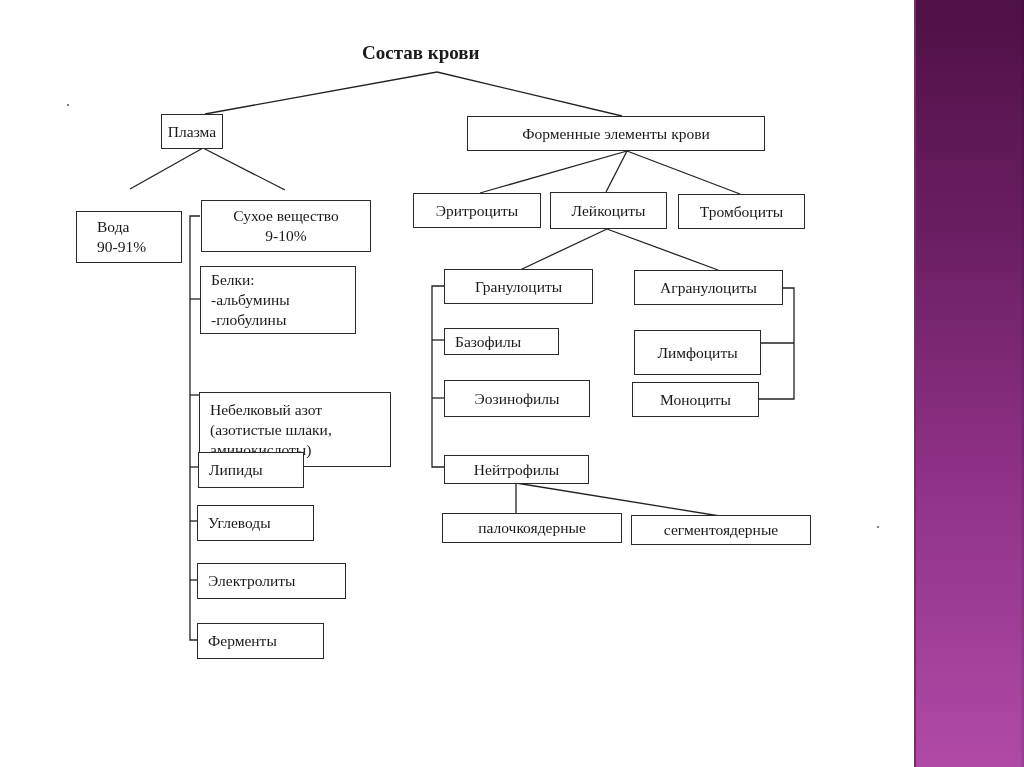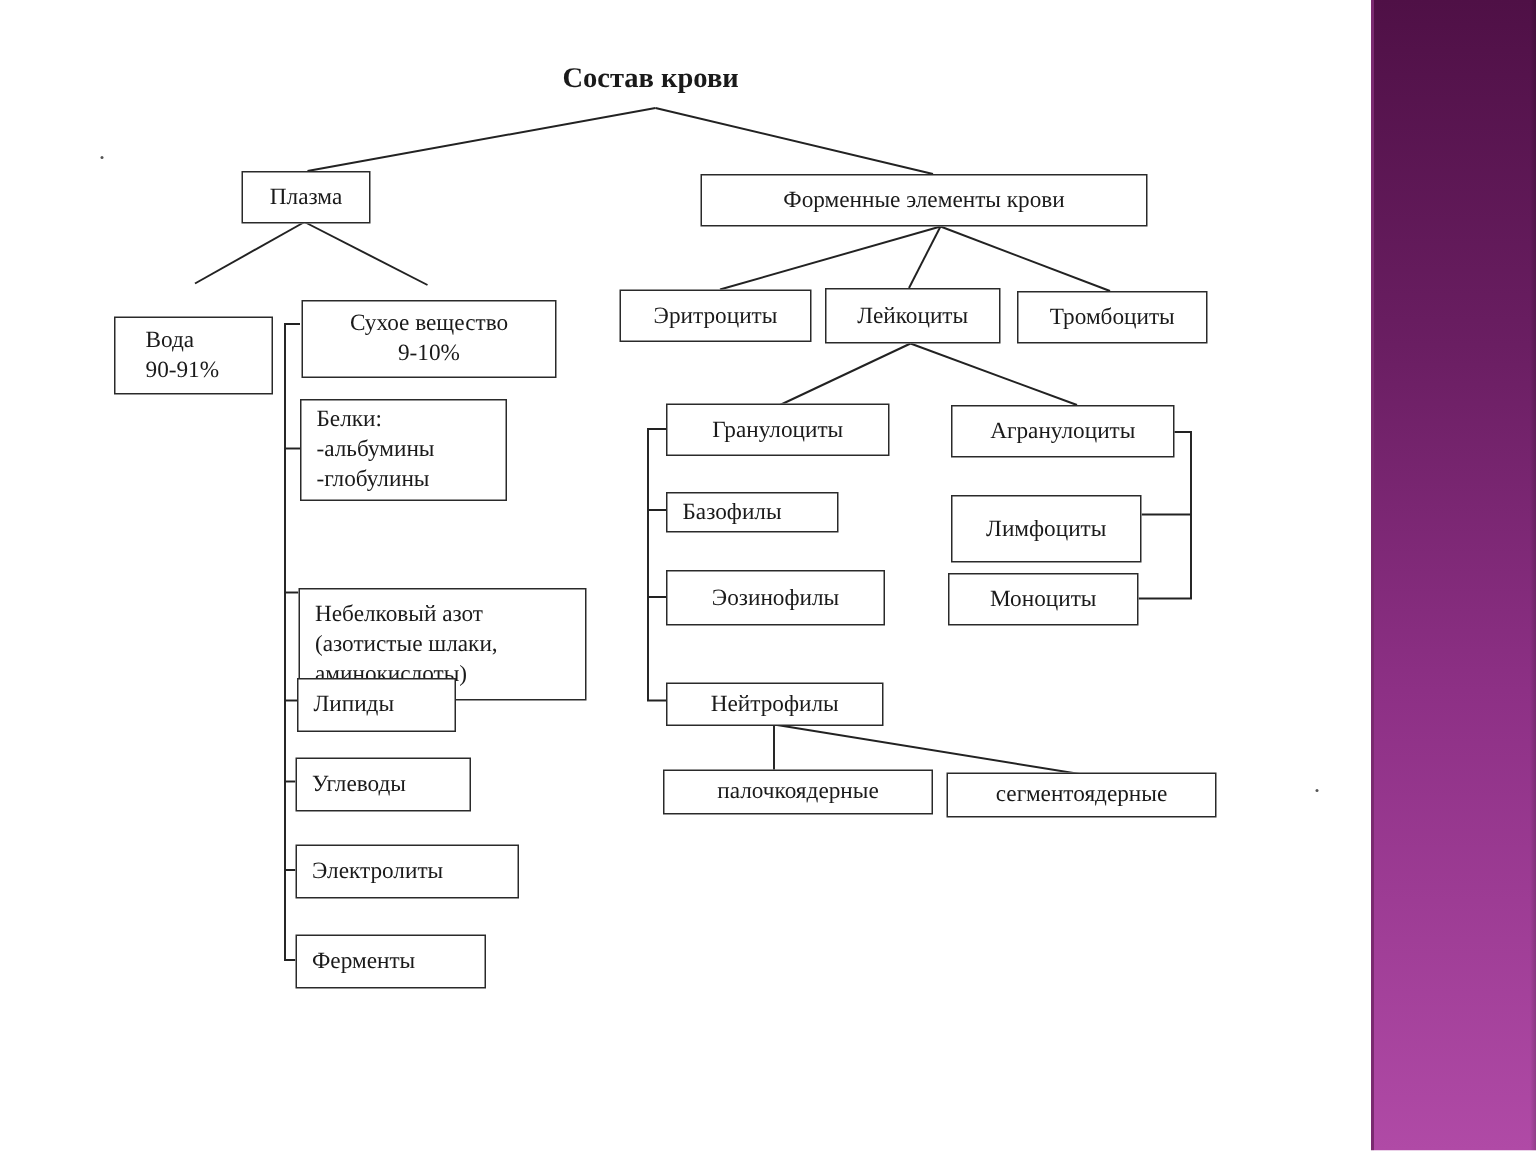--- a/index.html
+++ b/index.html
@@ -15,21 +15,21 @@
     background: linear-gradient(180deg, #4f1046 0%, #6a1e62 30%, #8d3085 60%, #b04aa6 100%);
     border-left: 2px solid #7a2a70;
   }
   .sidebar::after {
     content: ""; position: absolute; right: 0; top: 0; width: 6px; height: 100%;
     background: linear-gradient(90deg, rgba(0,0,0,0), rgba(0,0,0,0.25));
   }
   svg.lines { position: absolute; left: 0; top: 0; width: 914px; height: 767px; }
   svg.lines line, svg.lines polyline { stroke: #222; stroke-width: 1.3; fill: none; }
   .title {
-    position: absolute; left: 375px; top: 42px; font-size: 19px; font-weight: bold;
+    position: absolute; left: 362px; top: 42px; font-size: 19px; font-weight: bold;
     white-space: nowrap;
   }
   .box {
     position: absolute; border: 1.5px solid #2a2a2a; background: #fff;
     font-size: 15.5px; line-height: 20px; box-sizing: border-box;
     padding: 0 10px; display: flex; align-items: center; white-space: pre;
   }
   .box.center { justify-content: center; }
   .dot { position: absolute; width: 2px; height: 2px; background: #555; border-radius: 1px; }
 </style>
@@ -66,33 +66,33 @@
 
     <polyline points="782,288 794,288 794,399 759,399"></polyline>
     <line x1="761" y1="343" x2="794" y2="343"></line>
 
     <line x1="516" y1="483" x2="516" y2="516"></line>
     <line x1="516" y1="483" x2="726" y2="517"></line>
   </svg>
 
   <div class="title">Состав крови</div>
 
-  <div class="box center" style="left:161px;top:114px;width:86px;height:35px;">Плазма</div>
+  <div class="box center" style="left:161px;top:114px;width:62px;height:35px;">Плазма</div>
 
   <div class="box" style="left:76px;top:189px;width:106px;height:52px;flex-direction:column;align-items:flex-start;justify-content:center;padding-left:20px;margin-top:22px;">
     <span>Вода</span>
     <span>90-91%</span>
   </div>
 
   <div class="box" style="left:201px;top:190px;width:170px;height:52px;flex-direction:column;justify-content:center;margin-top:10px;">
     <span>Сухое вещество</span>
     <span>9-10%</span>
   </div>
 
-  <div class="box" style="left:200px;top:266px;width:138px;height:68px;align-items:center;">Белки:
+  <div class="box" style="left:200px;top:266px;width:156px;height:68px;align-items:center;">Белки:
 -альбумины
 -глобулины</div>
   <div class="box" style="left:199px;top:360px;width:192px;height:75px;margin-top:32px;">Небелковый азот
 (азотистые шлаки,
 аминокислоты)</div>
   <div class="box" style="left:198px;top:452px;width:106px;height:36px;">Липиды</div>
   <div class="box" style="left:197px;top:505px;width:117px;height:36px;">Углеводы</div>
   <div class="box" style="left:197px;top:563px;width:149px;height:36px;">Электролиты</div>
   <div class="box" style="left:197px;top:623px;width:127px;height:36px;">Ферменты</div>
 

